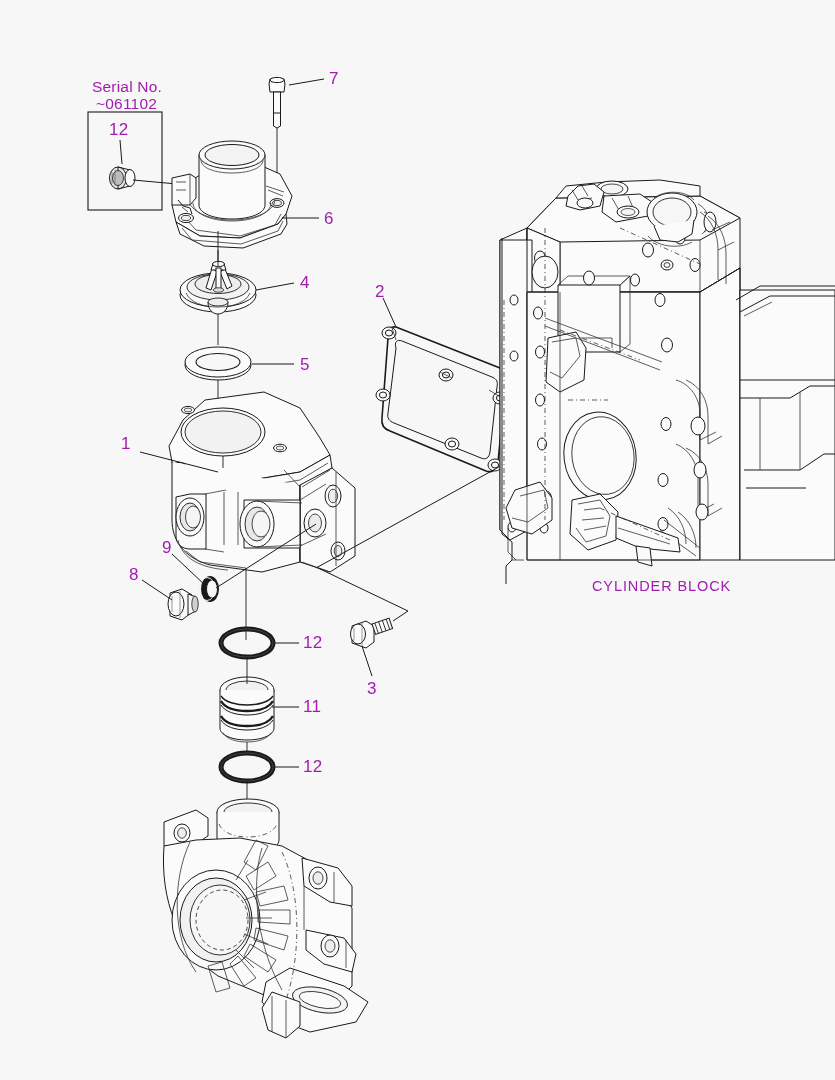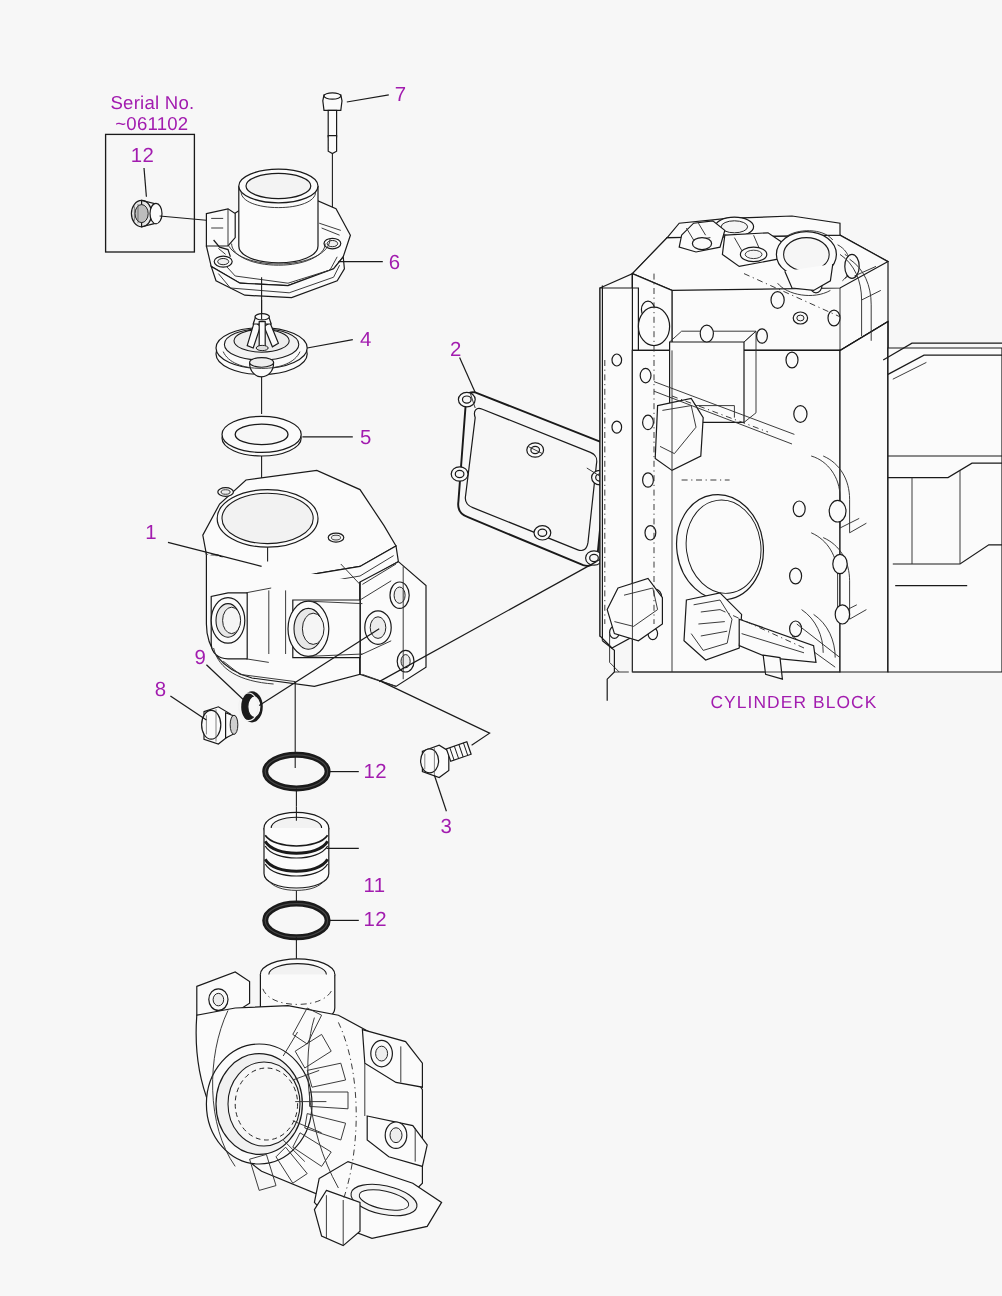--- a/index.html
+++ b/index.html
@@ -525,16 +525,16 @@
   <div class="lbl" style="left:329px; top:69px;">7</div>
   <div class="lbl" style="left:324px; top:209px;">6</div>
   <div class="lbl" style="left:300px; top:273px;">4</div>
   <div class="lbl" style="left:375px; top:282px;">2</div>
   <div class="lbl" style="left:300px; top:355px;">5</div>
   <div class="lbl" style="left:121px; top:434px;">1</div>
   <div class="lbl" style="left:162px; top:538px;">9</div>
   <div class="lbl" style="left:129px; top:565px;">8</div>
   <div class="lbl" style="left:303px; top:633px;">12</div>
   <div class="lbl" style="left:367px; top:679px;">3</div>
-  <div class="lbl" style="left:303px; top:697px;margin-top:31px;">11</div>
+  <div class="lbl" style="left:303px; top:697px;">11</div>
   <div class="lbl" style="left:303px; top:757px;">12</div>
 
 </div>
 
 </body></html>

